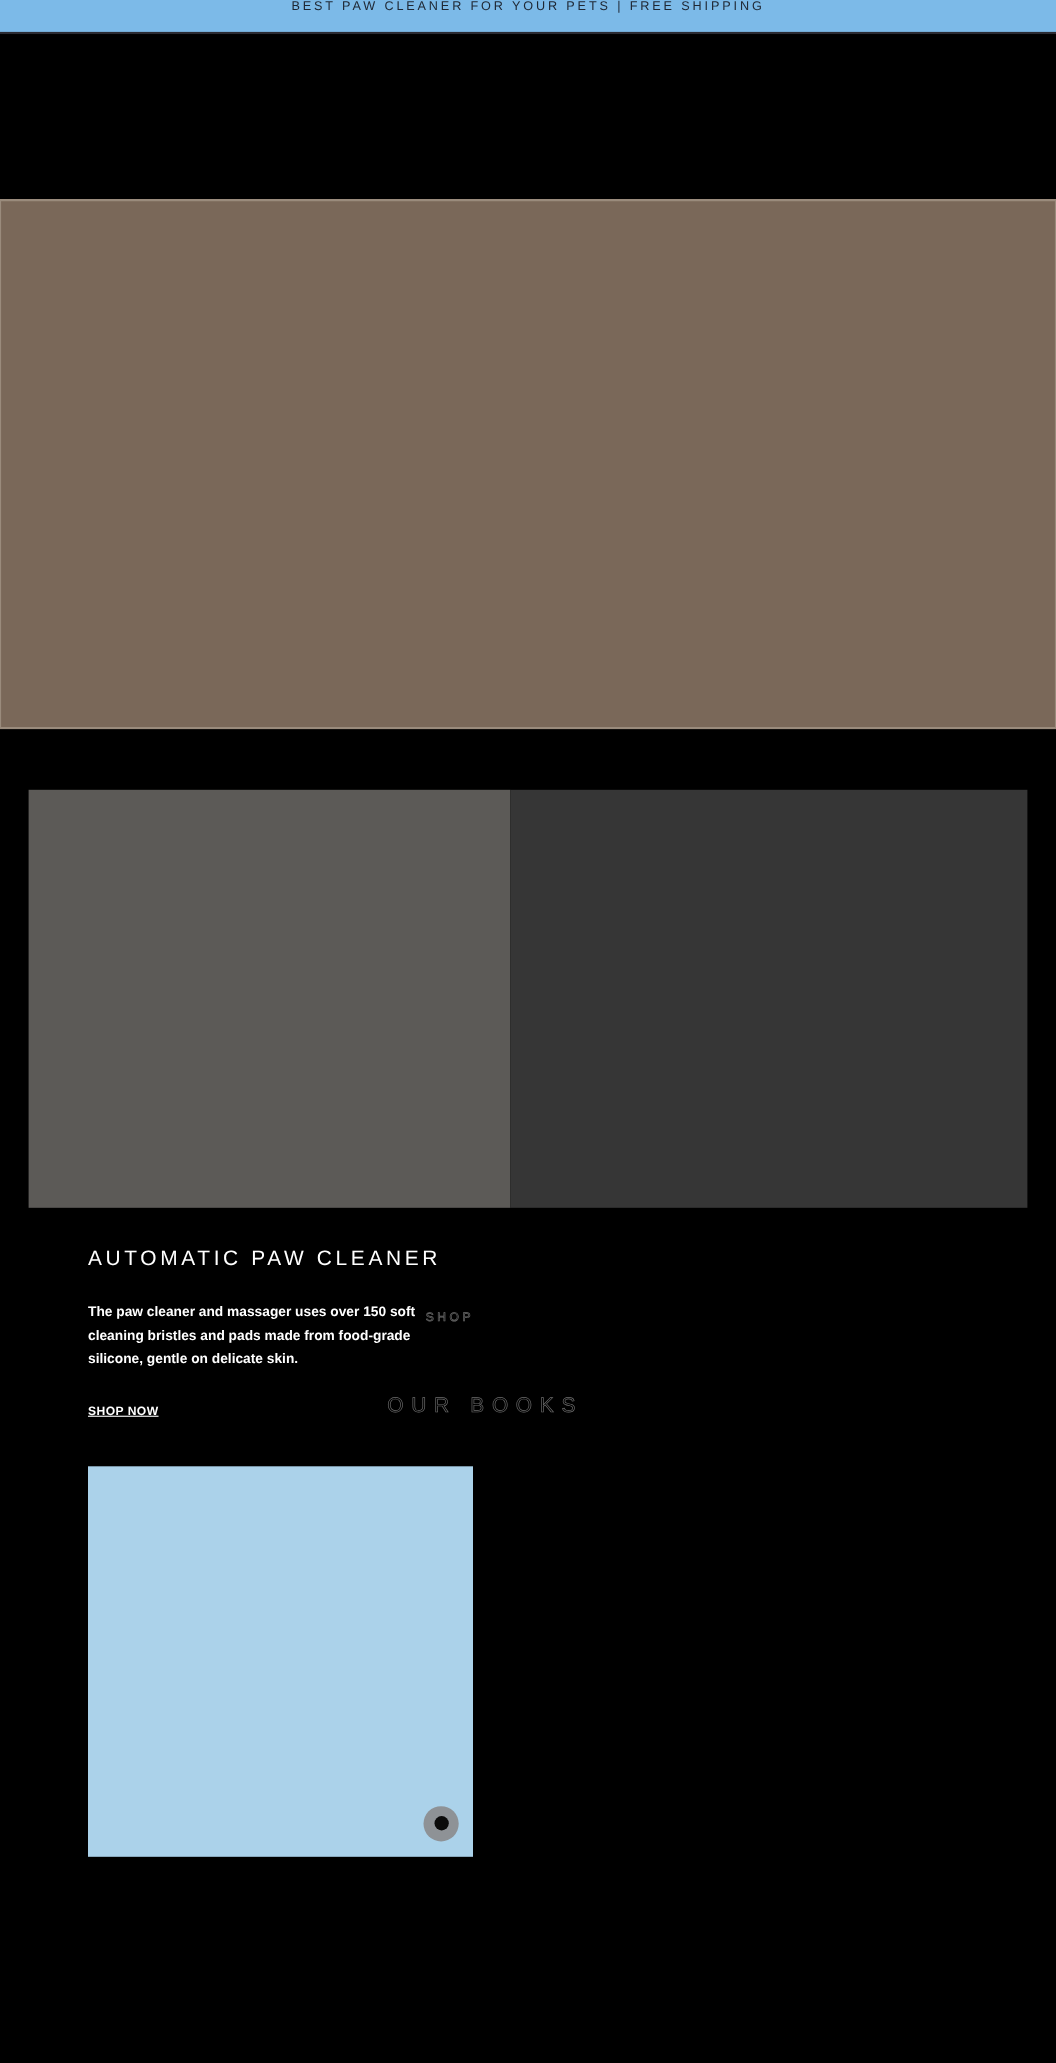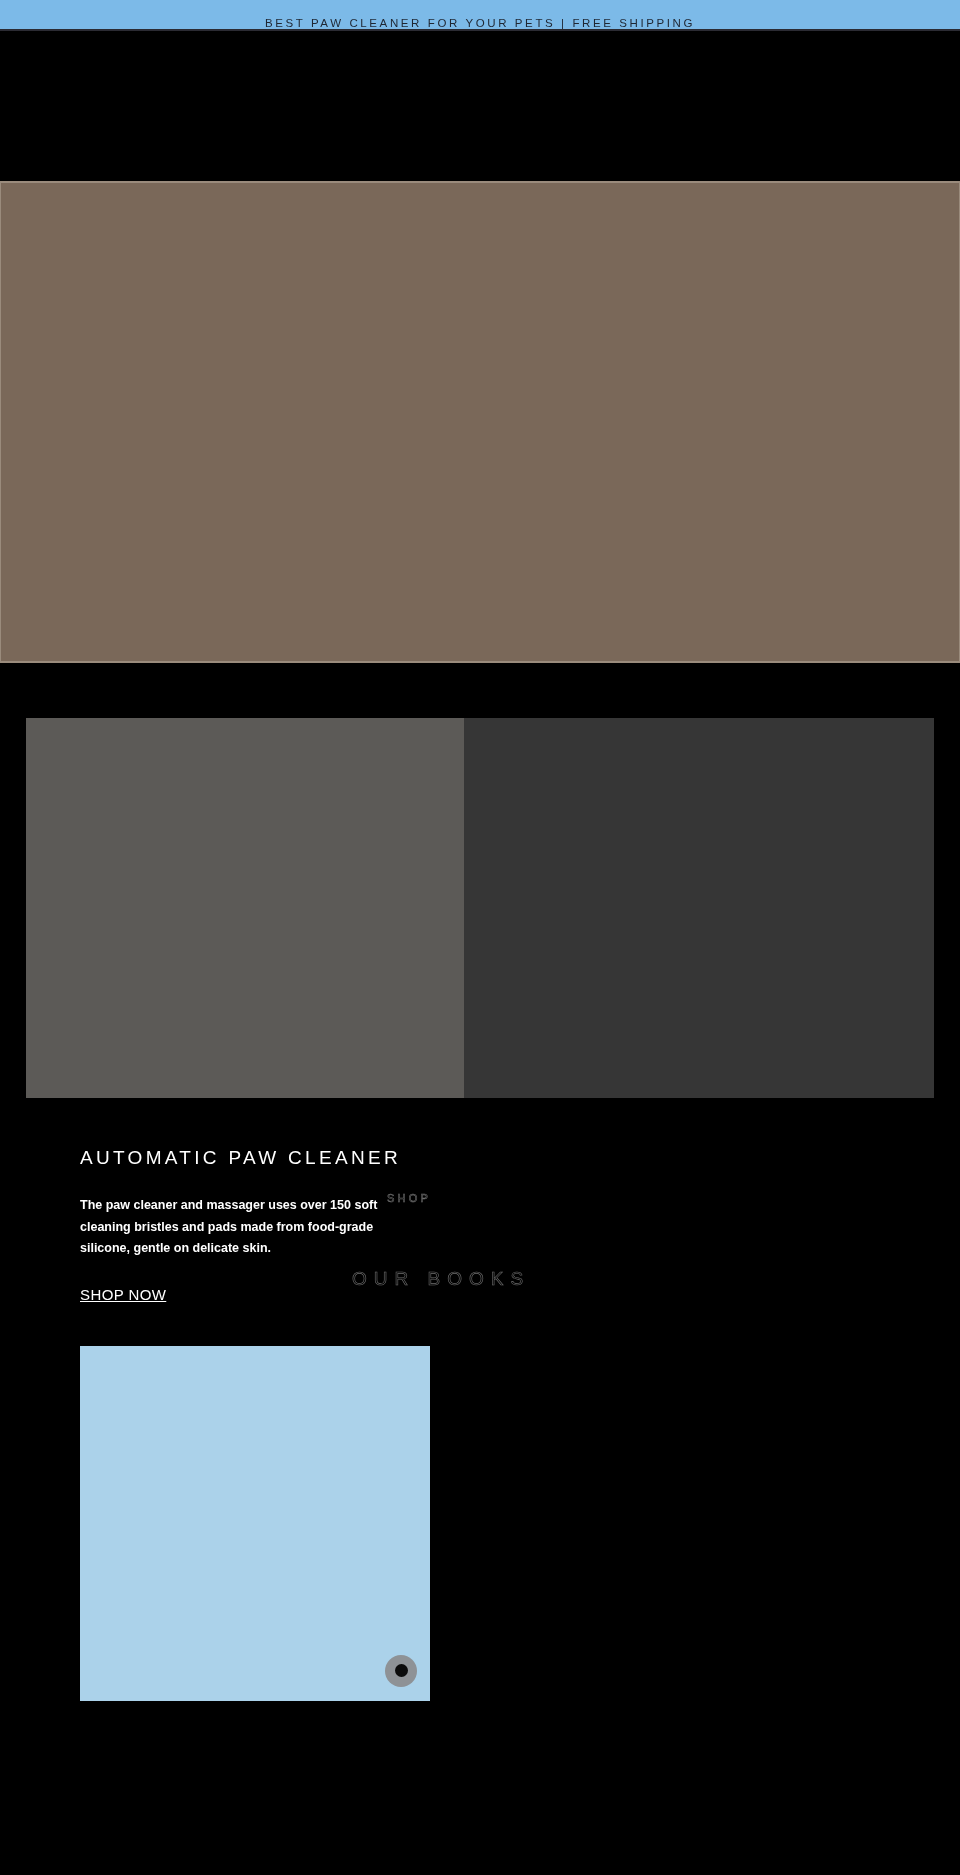--- a/index.html
+++ b/index.html
@@ -8,21 +8,21 @@
     width:960px;
     background:#000;
     font-family:"Liberation Sans", sans-serif;
   }
   body { width:960px; min-height:1875px; position:relative; overflow:hidden; }
 
   
   .announce-bar{
     width:960px; height:31px;
     background:#7cbae8;
-    display:flex; align-items:flex-end; justify-content:center;
+    display:flex; align-items:flex-start; justify-content:center;
     border-bottom:2px solid #2b2b33;
   }
   .announce-text{
     font-size:11.5px;
     letter-spacing:2.6px;
     color:#1f2733;
     font-weight:400;
     white-space:nowrap;
   }
 
@@ -49,41 +49,41 @@
     height:380px;
     display:flex;
   }
   .panel-left{ width:438px; height:380px; background:#5c5a57; }
   .panel-right{ flex:1; height:380px; background:#363636; }
 
   
   .content{
     position:relative;
     width:960px;
-    padding:49px 0 0 80px;
+    padding:36px 0 0 80px;
   }
   .section-heading{
     font-size:19px;
     letter-spacing:3.3px;
     color:#ffffff;
     font-weight:400;
     margin-bottom:26px;
   }
   .section-body{
     font-size:12.5px;
     line-height:1.72;
     color:#ffffff;
     font-weight:bold;
     max-width:300px;
     margin-bottom:26px;
   }
   .shop-now{
     display:inline-block;
-    font-size:15px;
-    font-weight:normal;
+    font-size:11px;
+    font-weight:bold;
     letter-spacing:0.4px;
     color:#ffffff;
     text-decoration:underline;
   }
 
   
   .ghost-layer{
     position:absolute;
     left:16px; top:0;
     width:960px; height:220px;

